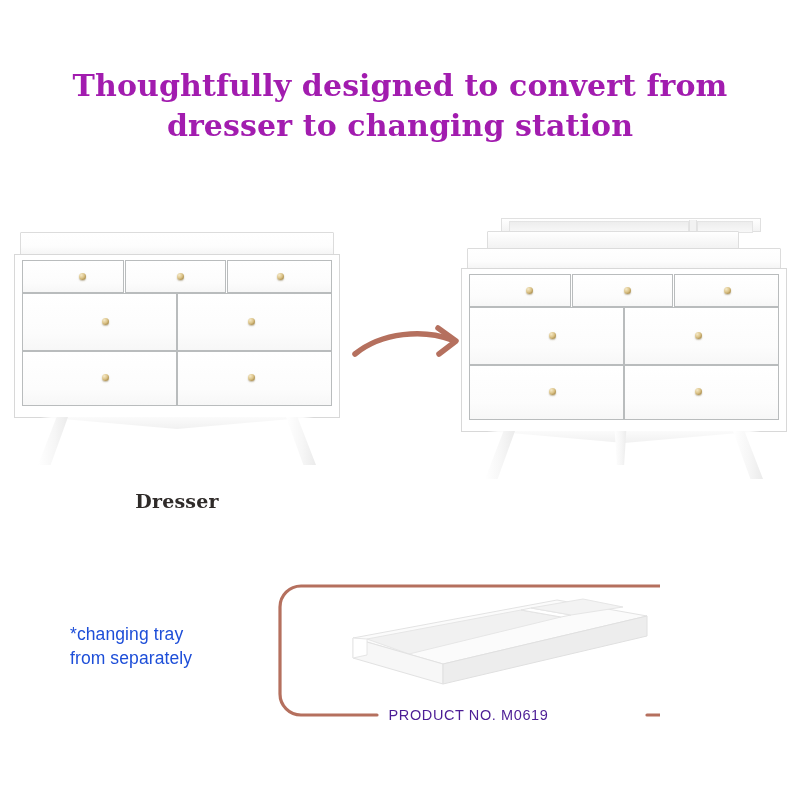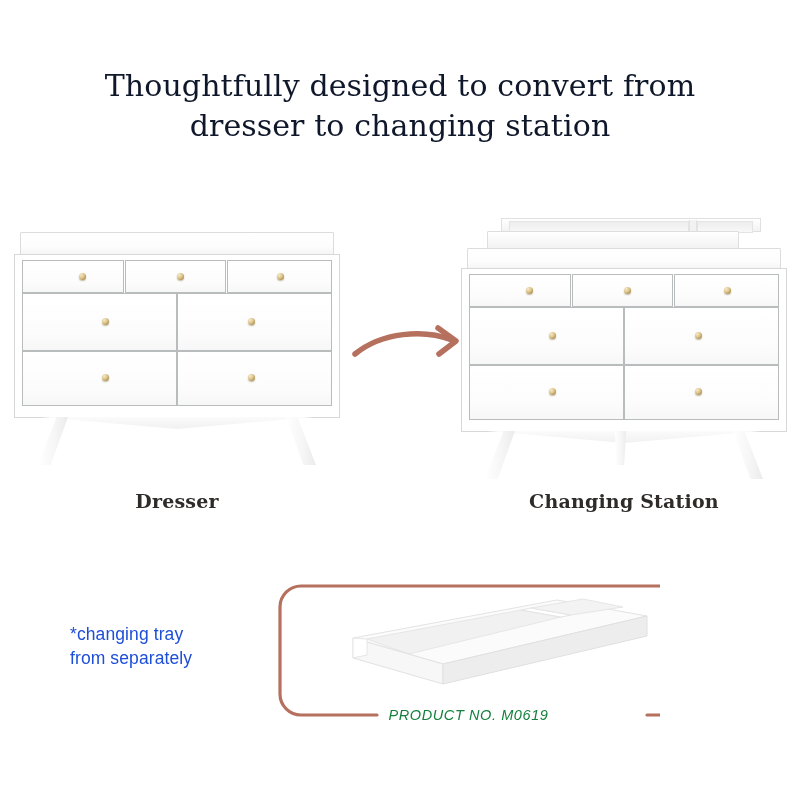--- a/index.html
+++ b/index.html
@@ -26,22 +26,22 @@
   .headline {
     position: absolute;
     left: 0;
     top: 66px;
     width: 800px;
     text-align: center;
     font-family: "DejaVu Serif", "Liberation Serif", serif;
     font-size: 30px;
     line-height: 40px;
     letter-spacing: 0.1px;
-    color: #0f172a;
-    font-weight: 400;
+    color: #a21caf;
+    font-weight: 700;
   }
   .headline .line {
     display: block;
     white-space: nowrap;
   }
 
   
   .furniture {
     position: absolute;
     font-weight: bold;
@@ -160,23 +160,22 @@
   }
   .product-no {
     position: absolute;
     left: 277px;
     top: 707px;
     width: 383px;
     text-align: center;
     font-family: "Liberation Sans", sans-serif;
     font-size: 14.5px;
     letter-spacing: 0.6px;
-    color: #15803d;
+    color: #4c1d95;
     white-space: nowrap;
-    font-style: italic;
   }
 
   
   .note {
     position: absolute;
     left: 70px;
     top: 622px;
     font-family: "Liberation Sans", sans-serif;
     font-size: 17.5px;
     line-height: 24px;
@@ -278,21 +277,20 @@
     <div class="knob k" style="left:88px; top:170px;"></div>
 
     <div class="drawer" style="left:163px; top:147px; width:155px; height:55px;"></div>
     <div class="knob k" style="left:234px; top:170px;"></div>
 
     <div class="apron" style="left:26px; top:213px; width:274px; height:12px;"></div>
     <div class="leg left" style="left:24px; top:213px; width:30px; height:48px;"></div>
     <div class="leg center" style="left:153px; top:213px; width:13px; height:34px;"></div>
     <div class="leg right" style="left:272px; top:213px; width:30px; height:48px;"></div>
 
-    <div class="caption" style="left:0px; top:272px; width:326px;">Changing Station</div>
   </div>
 
   <div class="note">
     <span class="line">*changing tray</span>
     <span class="line">from separately</span>
   </div>
 
   <div class="callout">
     <svg width="383" height="135" viewBox="0 0 383 135" fill="none">
 

